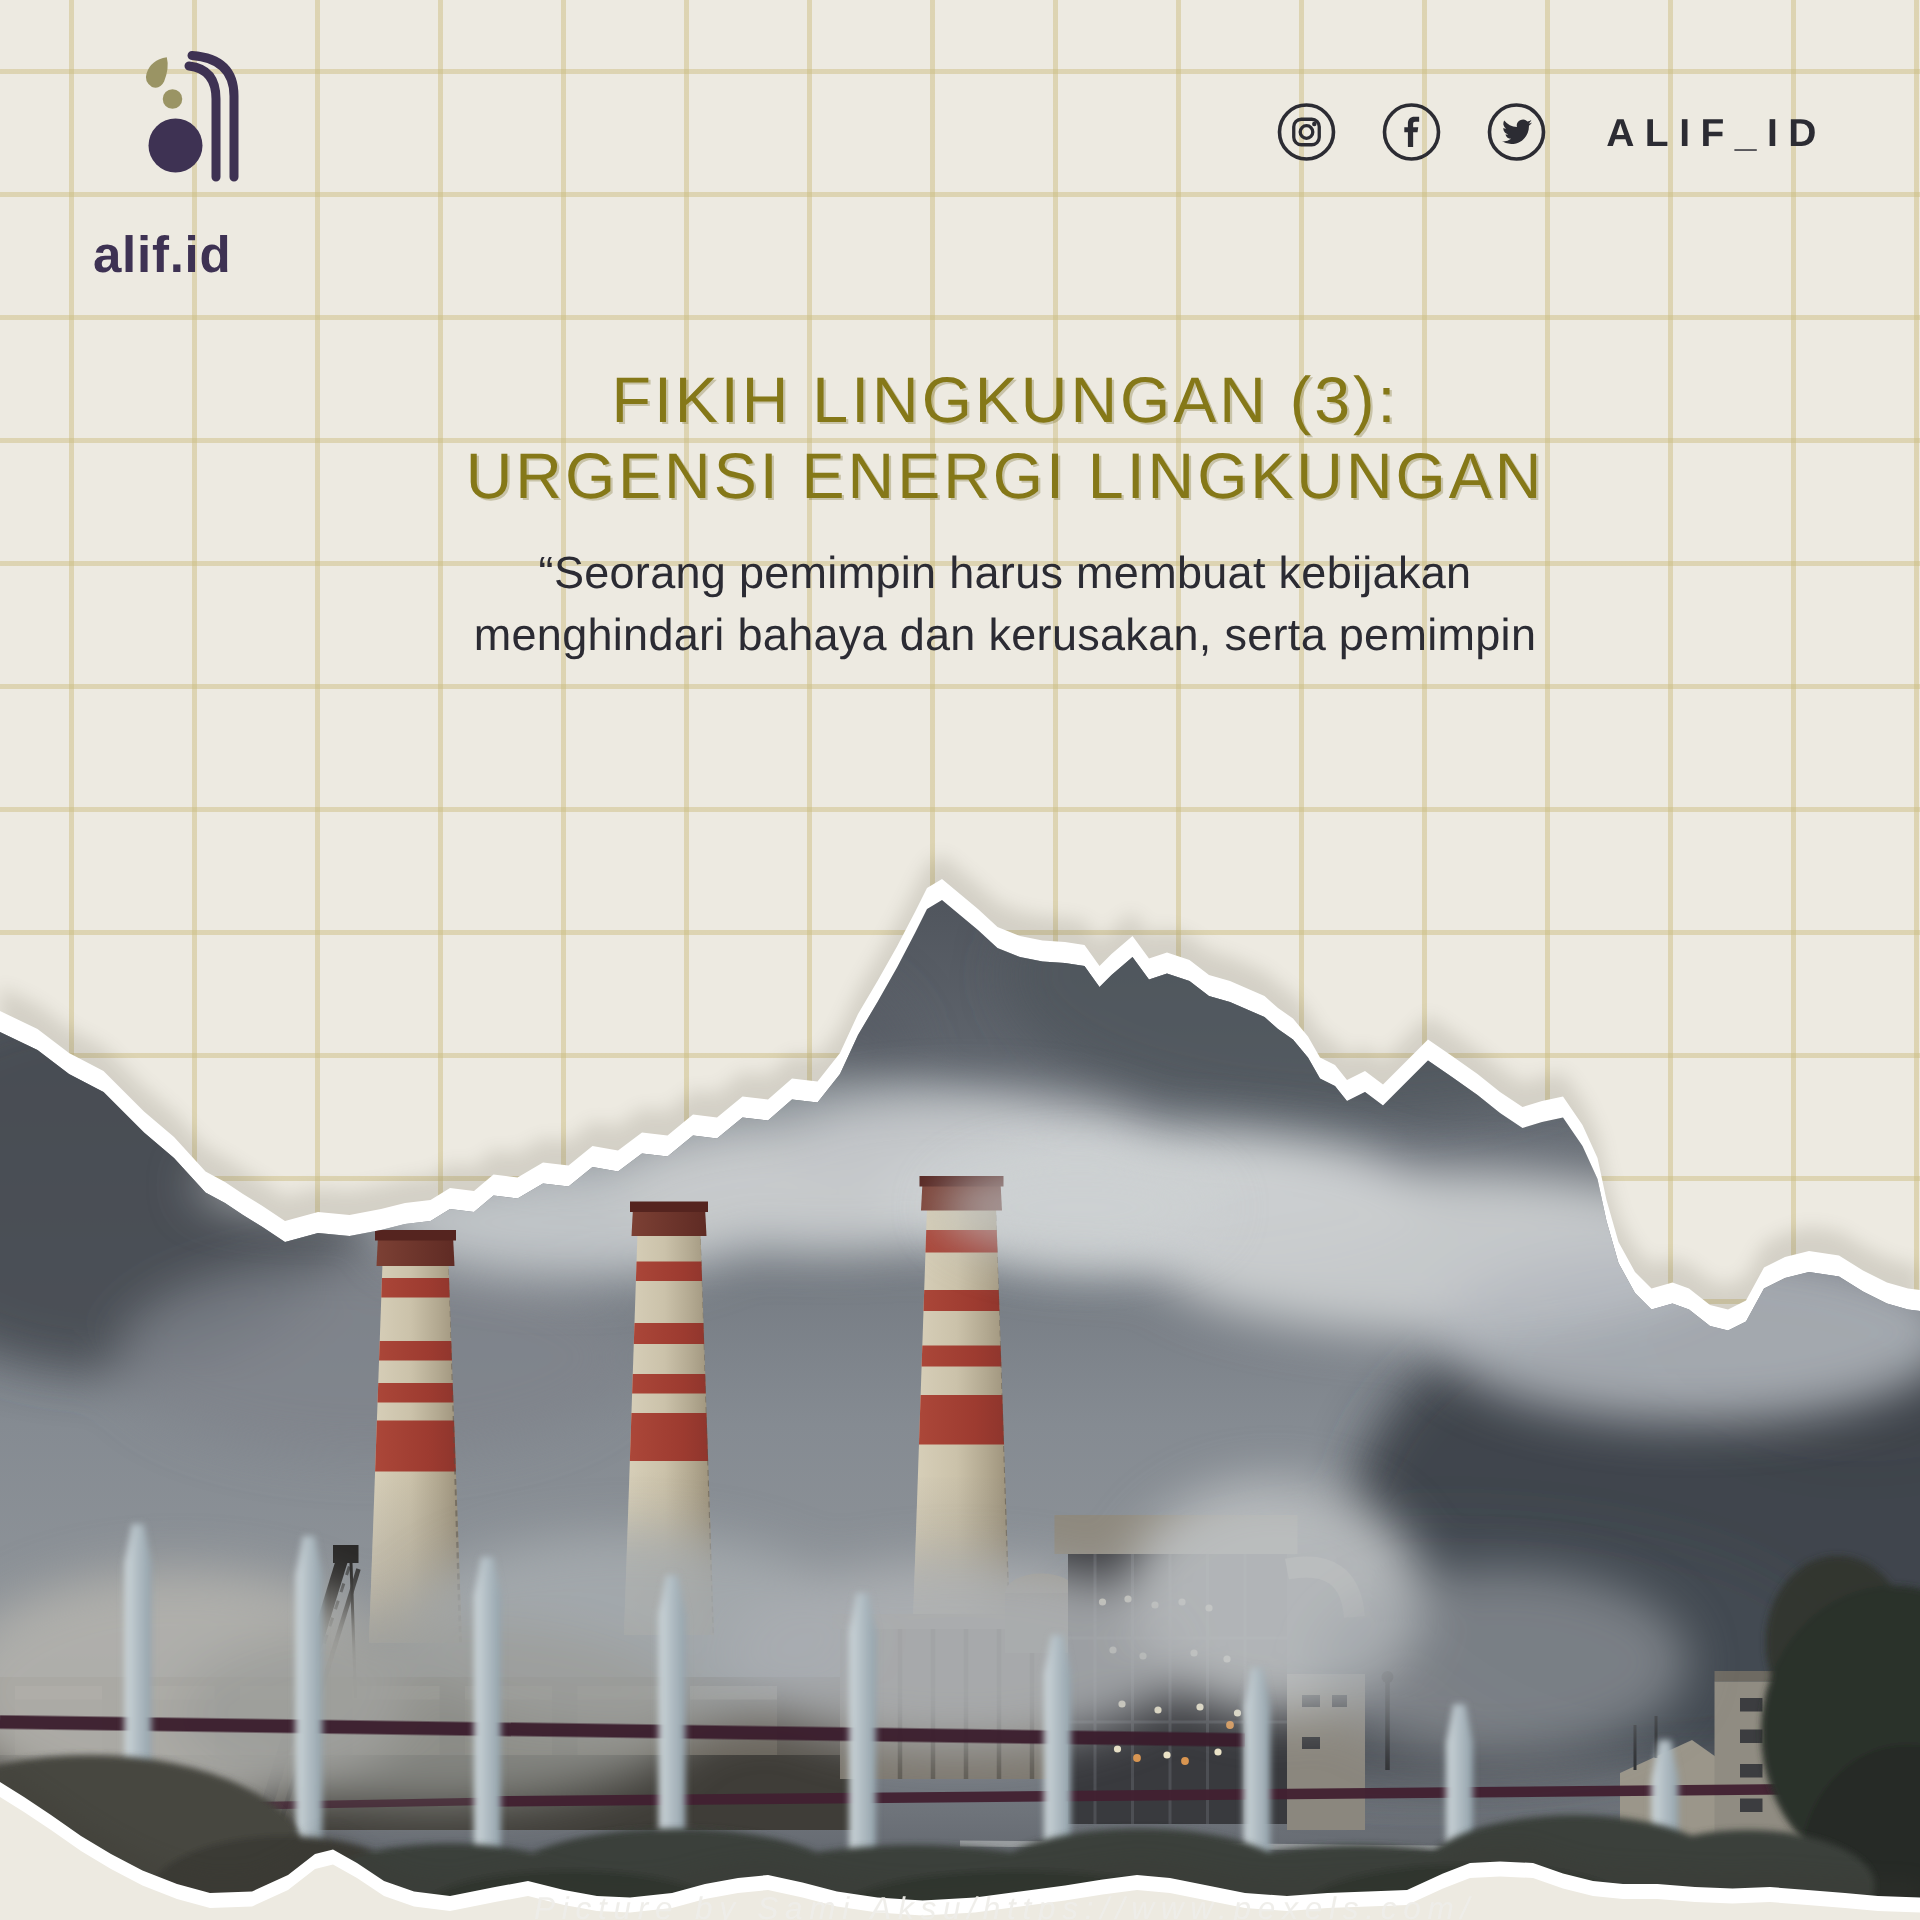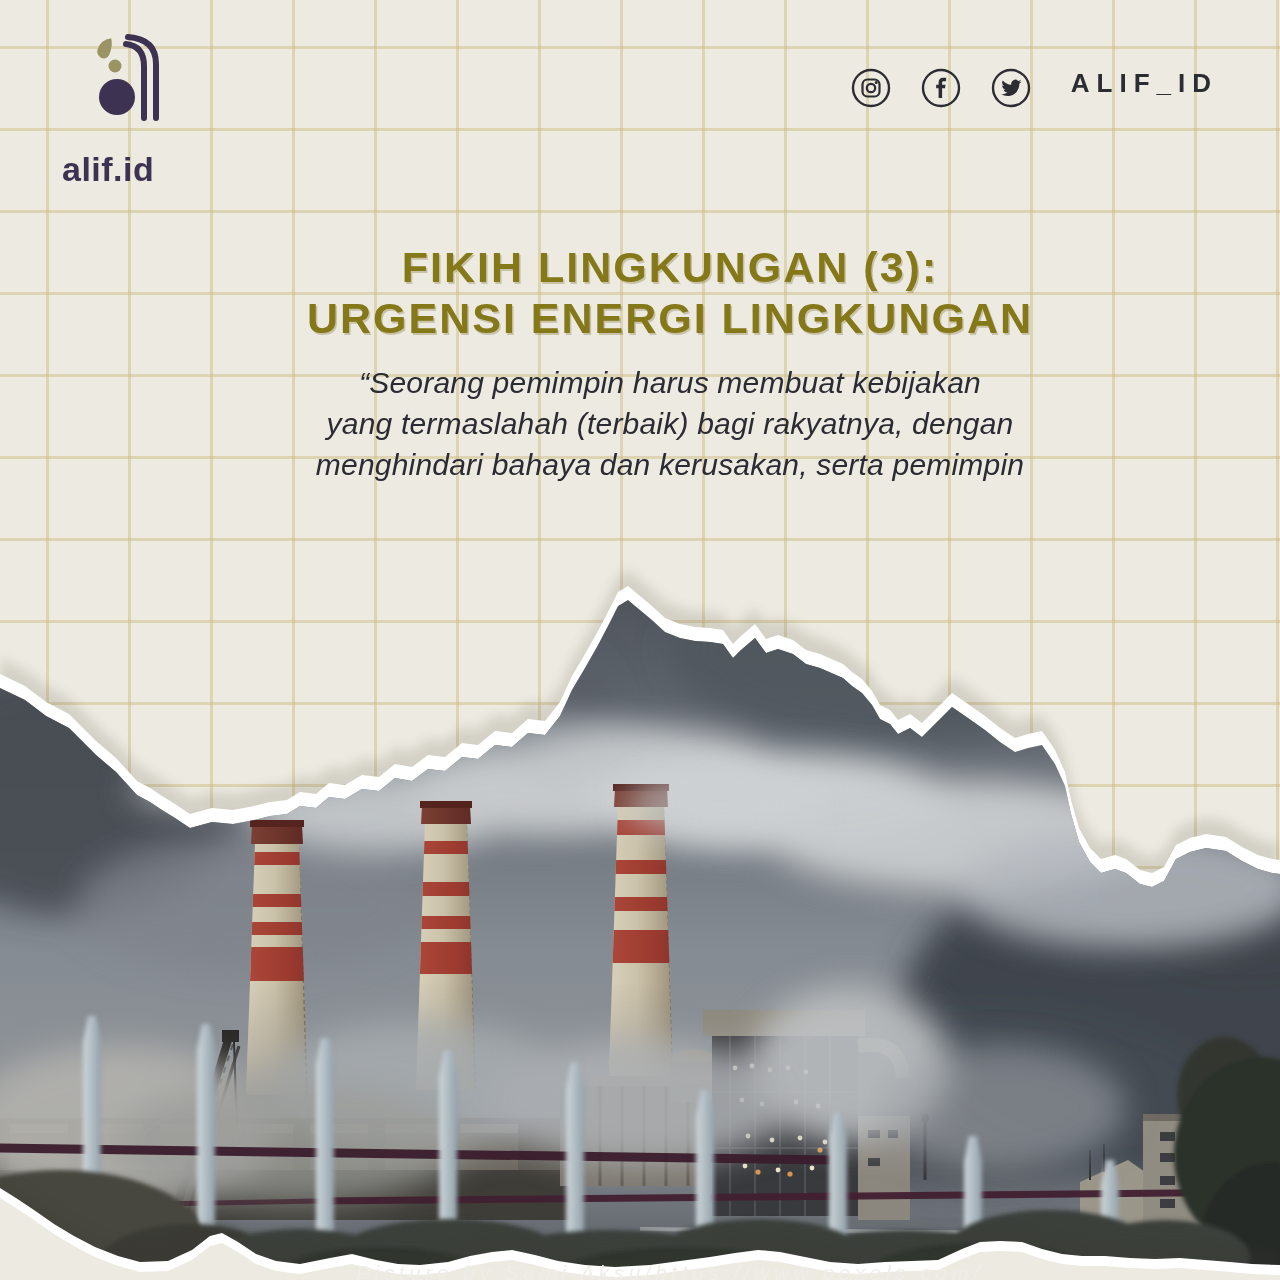--- a/index.html
+++ b/index.html
@@ -8,29 +8,29 @@
     background-color:#edeae1;
     background-image:
       repeating-linear-gradient(to right, rgba(203,188,128,.48) 0, rgba(203,188,128,.48) 3px, transparent 3px, transparent 82px),
       repeating-linear-gradient(to bottom, rgba(203,188,128,.48) 0, rgba(203,188,128,.48) 3px, transparent 3px, transparent 82px);
     background-position:46px 46px;
     font-family:"Liberation Sans", sans-serif;
   }
   
   .logo{position:absolute;left:62px;top:34px;width:220px;z-index:4;}
   .logo-text{color:#3e3253;font-size:34px;font-weight:700;letter-spacing:.5px;margin-top:2px;}
-  .social{position:absolute;right:62px;top:68px;display:flex;align-items:flex-start;gap:30px;z-index:4;}
+  .social{position:absolute;right:62px;top:68px;display:flex;align-items:center;gap:30px;z-index:4;}
   .soc-ic{width:40px;height:40px;display:block;}
   .handle{color:#2c2c33;font-size:26px;font-weight:700;letter-spacing:7px;margin-left:10px;}
   
   .textcol{position:absolute;left:60px;width:1220px;text-align:center;z-index:3;}
-  .title{top:242px;color:#857818;font-weight:700;font-size:43px;line-height:51px;letter-spacing:2px;
+  .title{top:242px;color:#857818;font-weight:400;font-size:43px;line-height:51px;letter-spacing:2px;
          text-shadow:1.5px 1.5px 0 rgba(104,92,22,.28);}
   .quote{top:362px;color:#2b2b33;font-weight:500;font-size:30px;line-height:41px;letter-spacing:.2px;}
-  .quote div{white-space:nowrap;font-style:italic;}
+  .quote div{white-space:nowrap;}
   
   .photo{position:absolute;left:0;top:0;width:1280px;height:1280px;z-index:1;}
   .caption{position:absolute;left:60px;width:1220px;top:1261px;text-align:center;z-index:2;
            color:rgba(238,237,233,.95);font-size:21px;font-style:italic;font-weight:500;letter-spacing:4.5px;}
 </style>
 </head>
 <body>
 
 <div class="canvas">
 
@@ -362,19 +362,18 @@
     <span class="handle">ALIF_ID</span>
   </div>
 
   <div class="textcol title">
     <div>FIKIH LINGKUNGAN (3):</div>
     <div>URGENSI ENERGI LINGKUNGAN</div>
   </div>
 
   <div class="textcol quote">
     <div>“Seorang pemimpin harus membuat kebijakan</div>
-    <div>yang termaslahah (terbaik) bagi rakyatnya, dengan</div>
     <div>menghindari bahaya dan kerusakan, serta pemimpin</div>
   </div>
 
   <div class="caption">Picture by Sami Aksu/https://www.pexels.com/</div>
 
 </div>
 
 </body></html>

